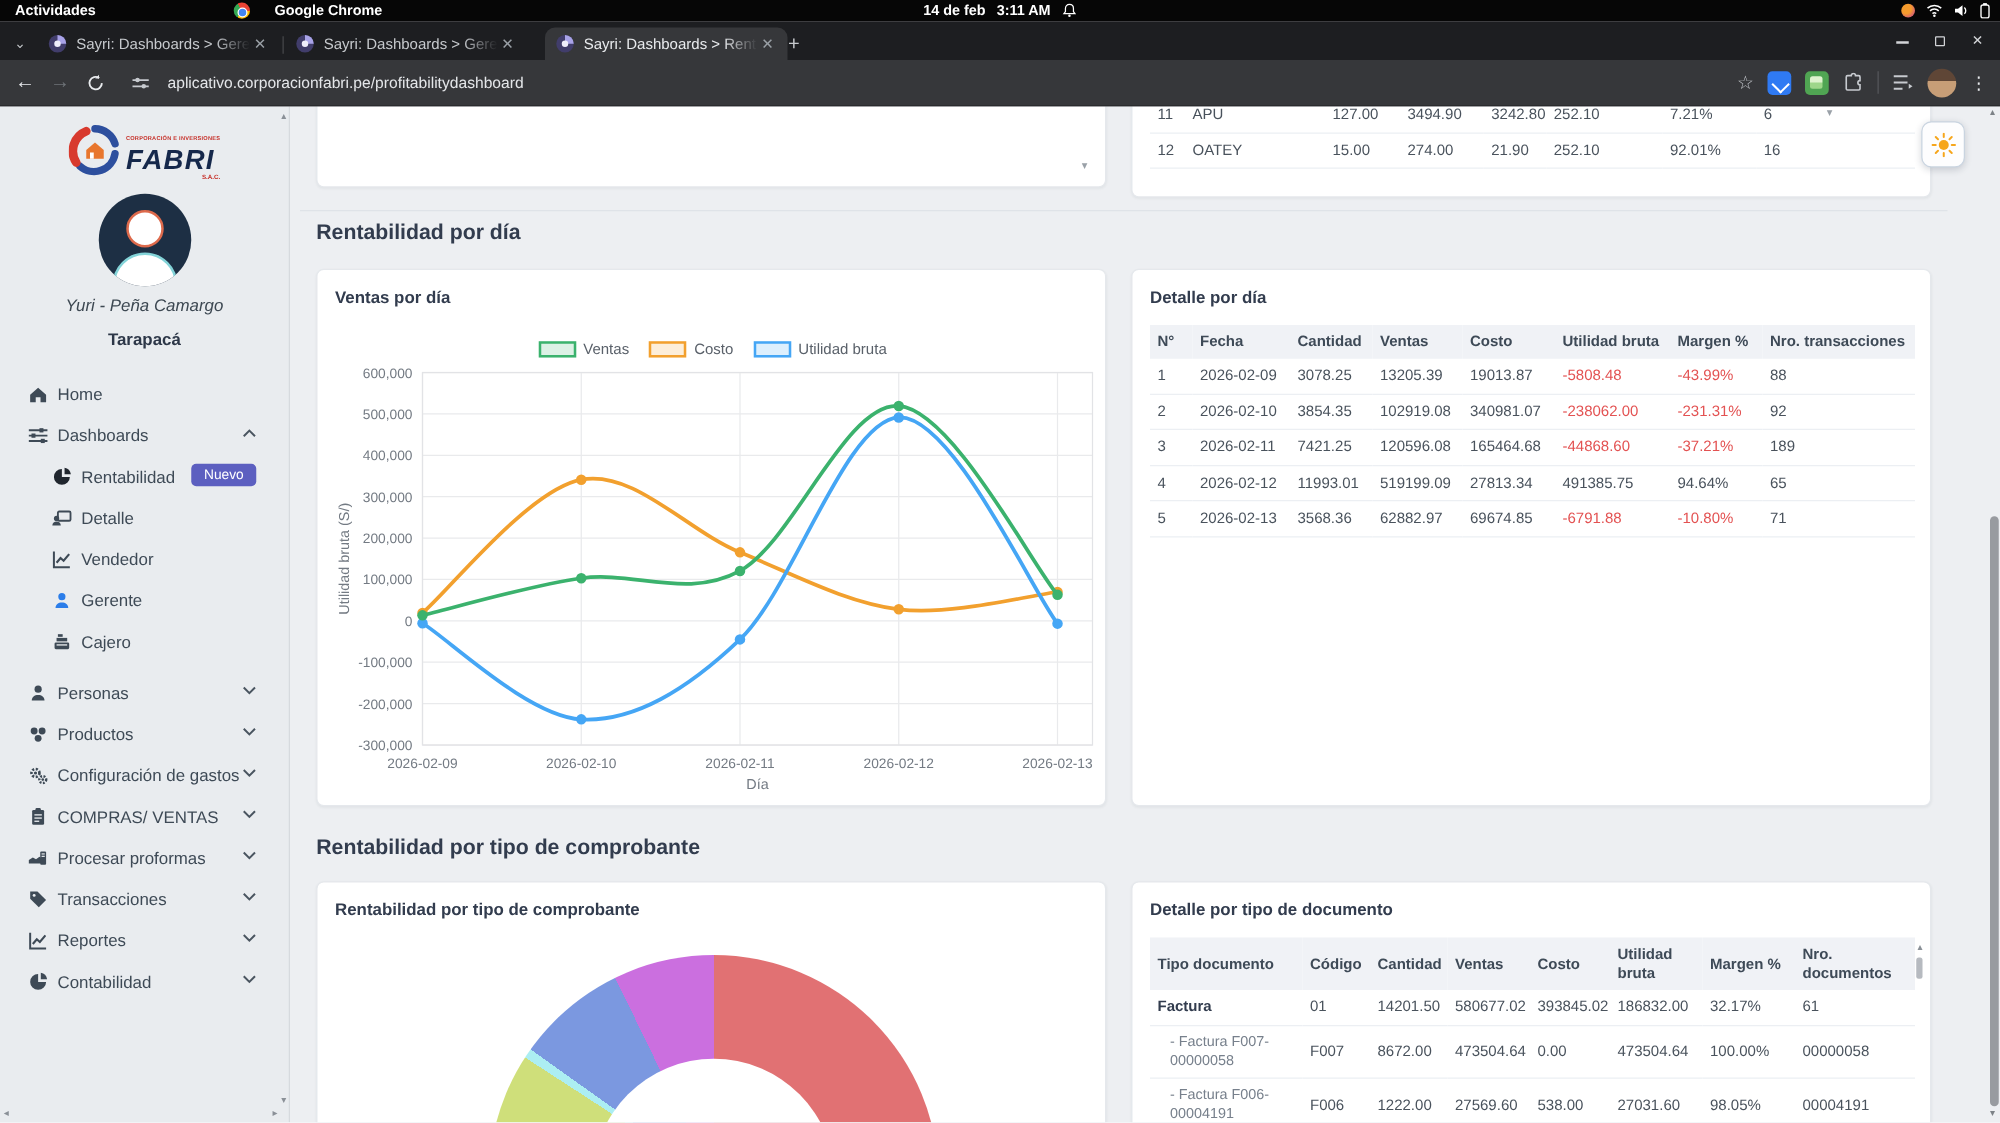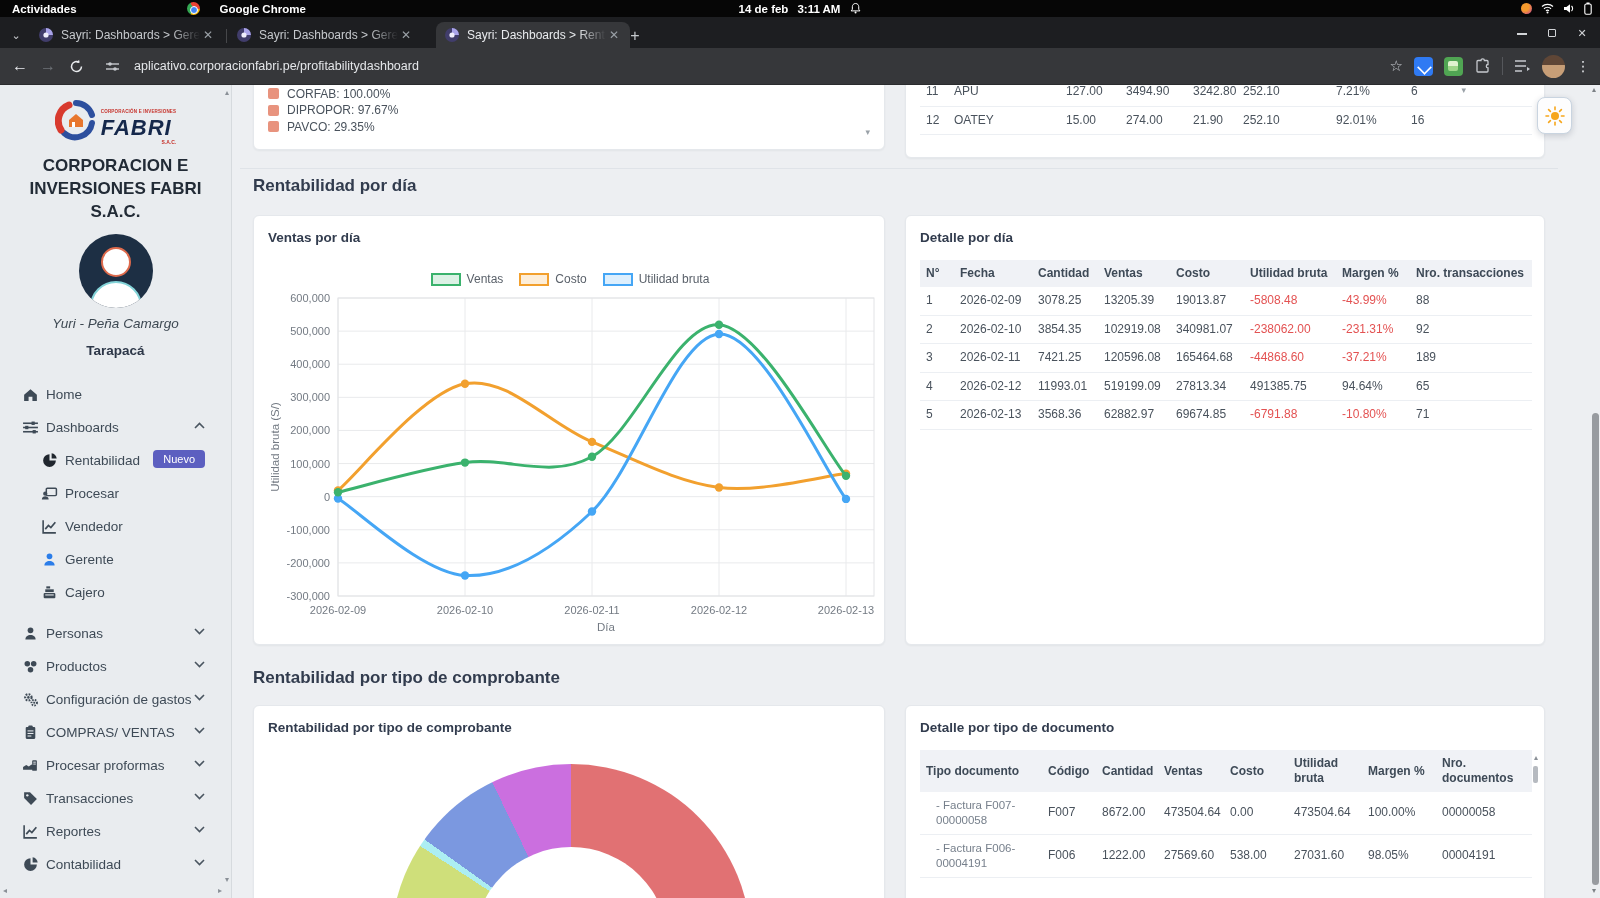--- a/index.html
+++ b/index.html
@@ -277,21 +277,20 @@
           <path d="M6 31A17 17 0 0 1 14 6" fill="none" stroke="#d83a2e" stroke-width="7" stroke-linecap="round"></path>
           <path d="M14 21l7-6 7 6v7h-14z" fill="#e8762d"></path>
           <path d="M17 23h3v5h-3z" fill="#fff"></path>
         </svg>
         <span class="ltxt">
           <span class="ltop">CORPORACIÓN E INVERSIONES</span>
           <span class="lmain" style="display:block">FABRI</span>
           <span class="lsub" style="display:block">S.A.C.</span>
         </span>
       </div>
-      <div id="company-name">CORPORACION E INVERSIONES FABRI S.A.C.</div>
       <div id="avatar">
           <span class="head"></span>
           <span class="body"></span>
         </div>
       <div id="user-name">Yuri - Peña Camargo</div>
       <div id="user-loc">Tarapacá</div>
 
       <nav id="menu">
         <div class="mrow">
           <svg class="mi" viewBox="0 0 16 16">
@@ -322,21 +321,21 @@
             </svg>
           <span>Rentabilidad</span>
           <span class="badge">Nuevo</span>
         </div>
         <div class="mrow msub">
           <svg class="mi" viewBox="0 0 16 16">
               <rect x="5" y="3" width="9.5" height="7" rx="1" fill="none" stroke="#3e4a56" stroke-width="1.4"></rect>
               <circle cx="4" cy="8.2" r="2" fill="#3e4a56"></circle>
               <path d="M0.8 13.6c0-2 1.6-3 3.2-3s3.2 1 3.2 3z" fill="#3e4a56"></path>
             </svg>
-          <span>Procesar</span>
+          <span>Detalle</span>
         </div>
         <div class="mrow msub">
           <svg class="mi" viewBox="0 0 16 16">
               <path d="M2 2v12h12" fill="none" stroke="#3e4a56" stroke-width="1.5"></path>
               <path d="M4 10.5l3-3.5 2.3 2L13.5 4" fill="none" stroke="#3e4a56" stroke-width="1.6"></path>
             </svg>
           <span>Vendedor</span>
         </div>
         <div class="mrow msub">
           <svg class="mi" viewBox="0 0 16 16">
@@ -444,37 +443,20 @@
             </svg>
         </div>
       </nav>
       <span class="sb-arrow" style="right:2px;top:4px">▴</span>
       <span class="sb-arrow" style="right:2px;top:791px">▾</span>
       <span class="sb-arrow" style="left:3px;top:802px">◂</span>
       <span class="sb-arrow" style="right:9px;top:802px">▸</span>
     </aside>
 
     <div class="card" id="card-legend">
-      <div id="legend-list">
-          <div class="leg-item">
-            <span></span>
-          </div>
-          <div class="leg-item">
-            <span class="leg-sw"></span>
-            <span>CORFAB: 100.00%</span>
-          </div>
-          <div class="leg-item">
-            <span class="leg-sw"></span>
-            <span>DIPROPOR: 97.67%</span>
-          </div>
-          <div class="leg-item">
-            <span class="leg-sw"></span>
-            <span>PAVCO: 29.35%</span>
-          </div>
-        </div>
       <span class="dd-caret" style="right:14px;bottom:12px">▾</span>
     </div>
     <div class="card" id="card-toptable">
       <table class="dtable" id="top-table">
           <colgroup>
             <col style="width:28px">
             <col style="width:112px">
             <col style="width:60px">
             <col style="width:67px">
             <col style="width:50px">
@@ -680,20 +662,30 @@
               <th>Código</th>
               <th>Cantidad</th>
               <th>Ventas</th>
               <th>Costo</th>
               <th>Utilidad bruta</th>
               <th>Margen %</th>
               <th>Nro. documentos</th>
             </tr>
           </thead>
           <tbody>
+            <tr class="rowbold">
+              <td>Factura</td>
+              <td>01</td>
+              <td>14201.50</td>
+              <td>580677.02</td>
+              <td>393845.02</td>
+              <td>186832.00</td>
+              <td>32.17%</td>
+              <td>61</td>
+            </tr>
             <tr class="rowsub">
               <td>- Factura F007-00000058</td>
               <td>F007</td>
               <td>8672.00</td>
               <td>473504.64</td>
               <td>0.00</td>
               <td>473504.64</td>
               <td>100.00%</td>
               <td>00000058</td>
             </tr>

